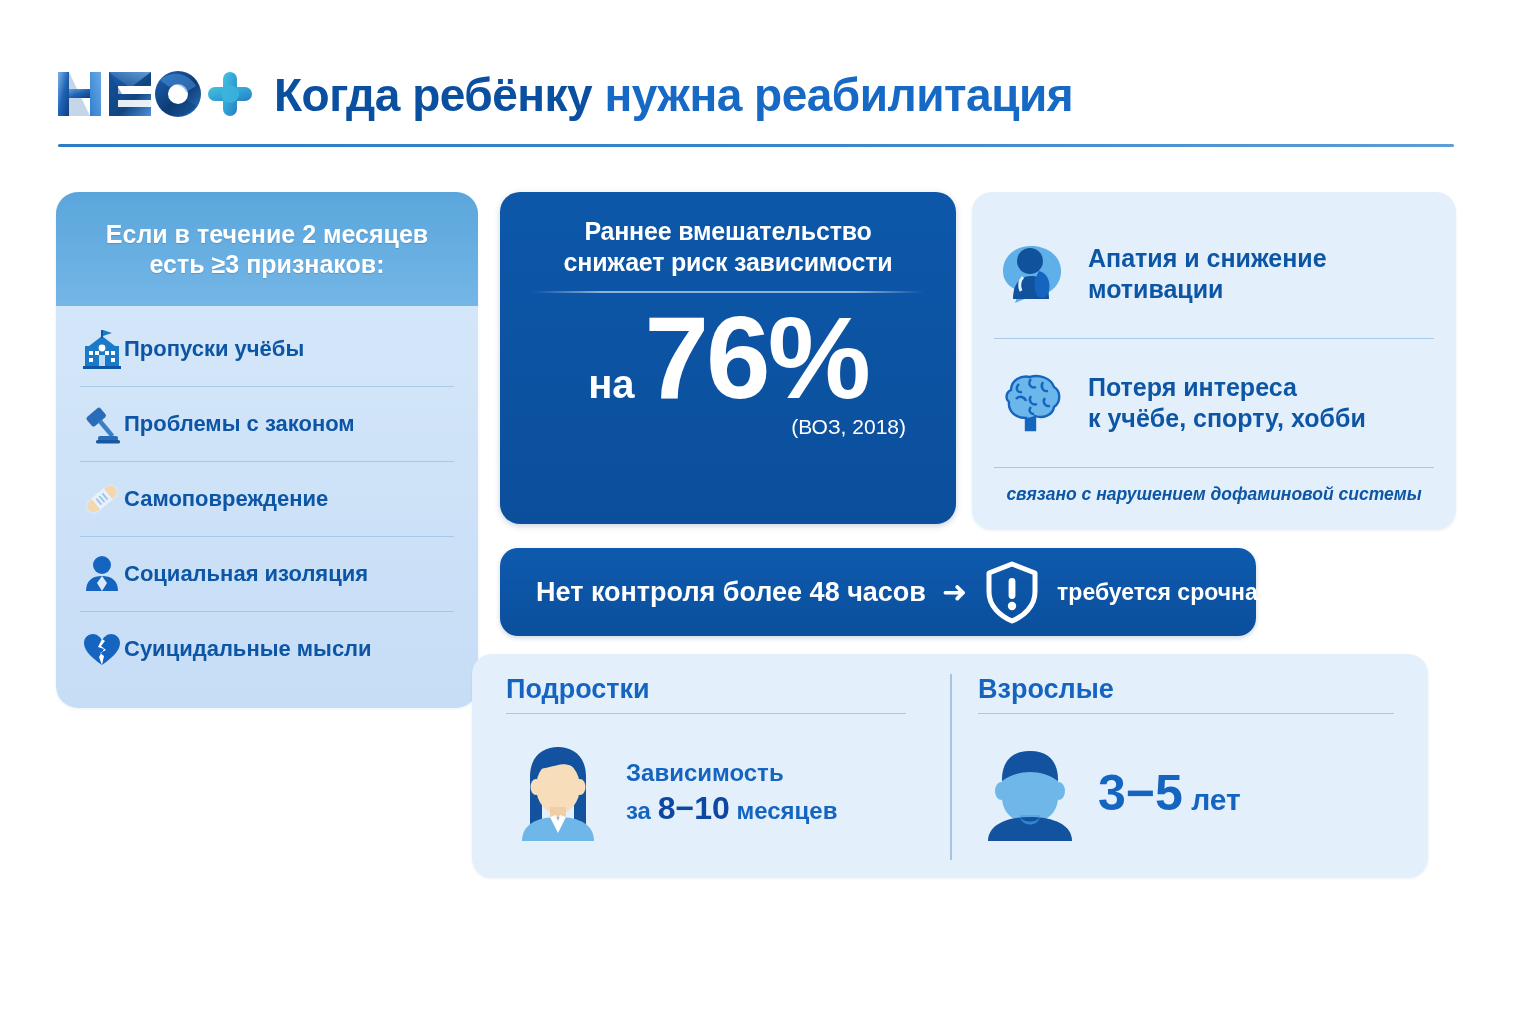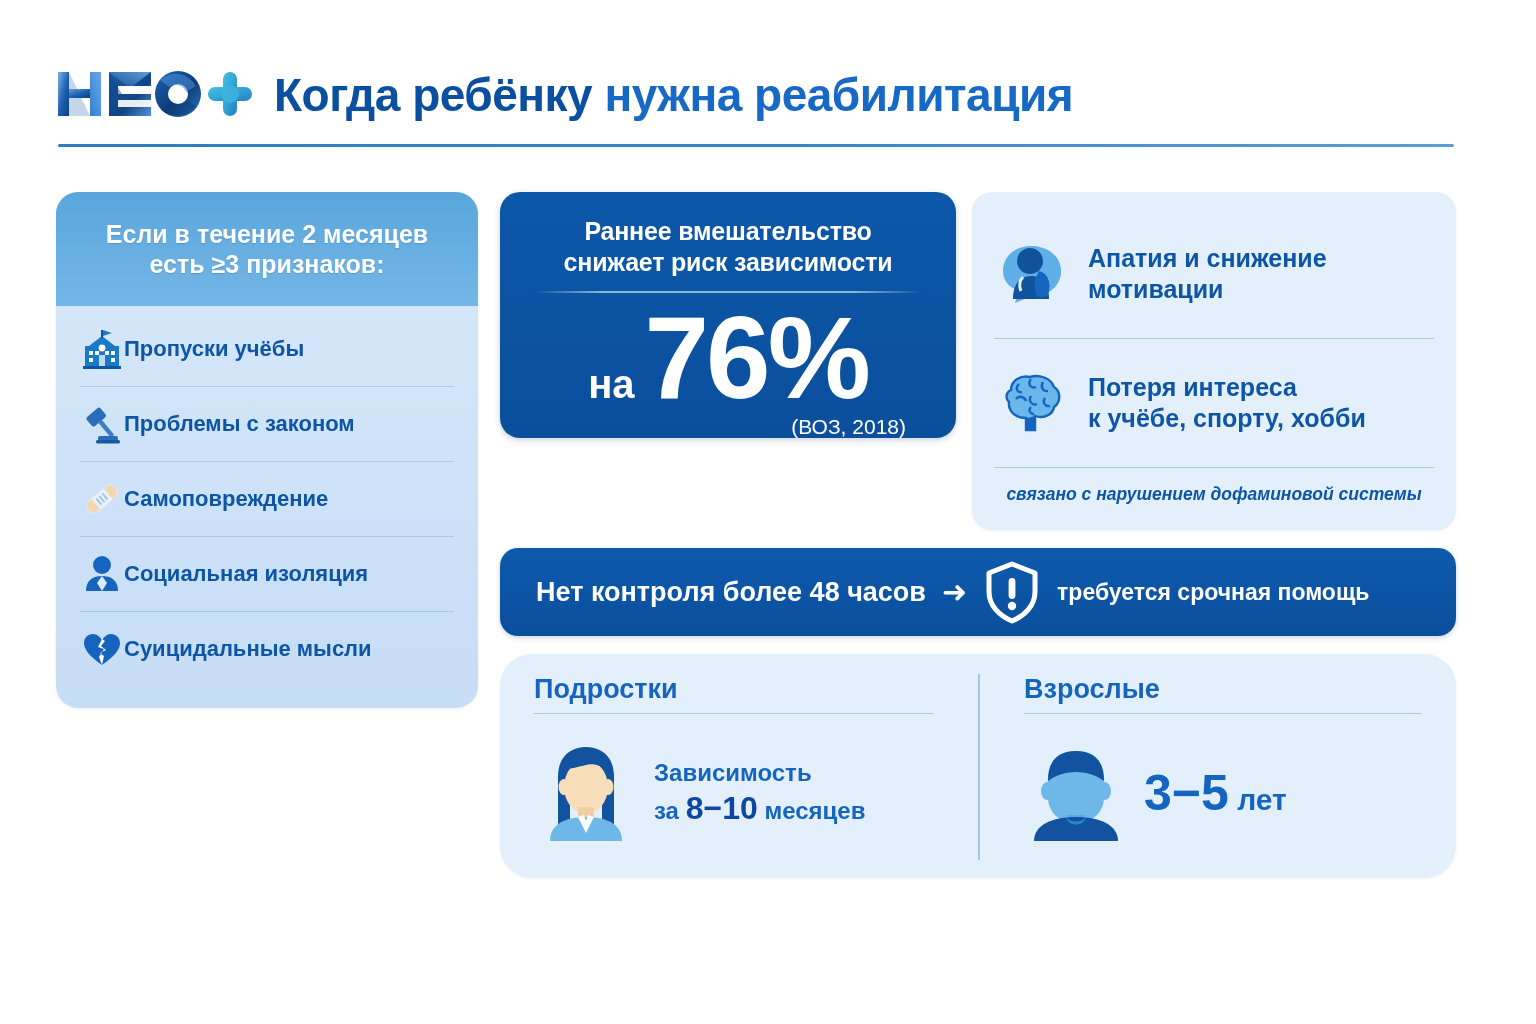--- a/index.html
+++ b/index.html
@@ -105,21 +105,21 @@
     color: #0d55a5;
     line-height: 1.15;
   }
 
   
   .stat-card {
     position: absolute;
     left: 500px;
     top: 192px;
     width: 456px;
-    height: 246px;
+    height: 332px;
     border-radius: 20px;
     background: linear-gradient(180deg,#0d57a9 0%, #0b4f9c 100%);
     box-shadow: 0 2px 6px rgba(10,50,100,0.22);
     color: #fff;
     box-sizing: border-box;
     padding: 24px 26px 18px 26px;
   }
   .stat-head {
     text-align: center;
     font-size: 25px;
@@ -198,21 +198,21 @@
     font-weight: 700;
     color: #0d55a5;
     padding-top: 16px;
   }
 
   
   .urgent {
     position: absolute;
     left: 500px;
     top: 548px;
-    width: 956px;
+    width: 756px;
     height: 88px;
     border-radius: 18px;
     background: linear-gradient(180deg,#0e5aae 0%, #0b4f9c 100%);
     box-shadow: 0 2px 5px rgba(10,50,100,0.2);
     display: flex;
     align-items: center;
     gap: 16px;
     padding: 0 36px;
     box-sizing: border-box;
     color: #fff;
@@ -229,40 +229,40 @@
   }
   .urgent-tail {
     font-size: 23px;
     font-weight: 700;
     white-space: nowrap;
   }
 
   
   .compare {
     position: absolute;
-    left: 500px;
+    left: 472px;
     top: 654px;
     width: 956px;
     height: 224px;
-    border-radius: 32px;
+    border-radius: 20px;
     background: #e3f0fc;
     display: flex;
     box-sizing: border-box;
     padding: 20px 34px 18px 34px;
     box-shadow: 0 1px 3px rgba(20,60,110,0.07);
   }
   .cmp-col {
     flex: 1 1 50%;
     display: flex;
     flex-direction: column;
     box-sizing: border-box;
   }
   .cmp-col.right {
     border-left: 2px solid rgba(120,170,215,0.6);
-    padding-left: 44px;
+    padding-left: 26px;
   }
   .cmp-col.left { padding-right: 44px; }
   .cmp-title {
     font-size: 27px;
     font-weight: 700;
     color: #1565c0;
     padding-bottom: 8px;
     border-bottom: 1.5px solid rgba(120,170,215,0.55);
   }
   .cmp-body {

